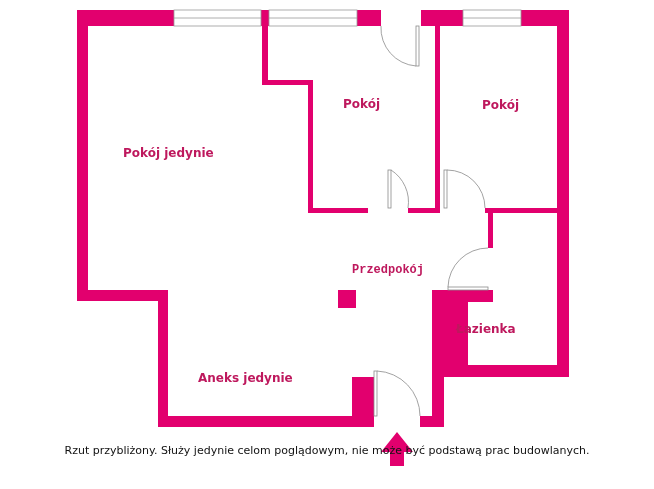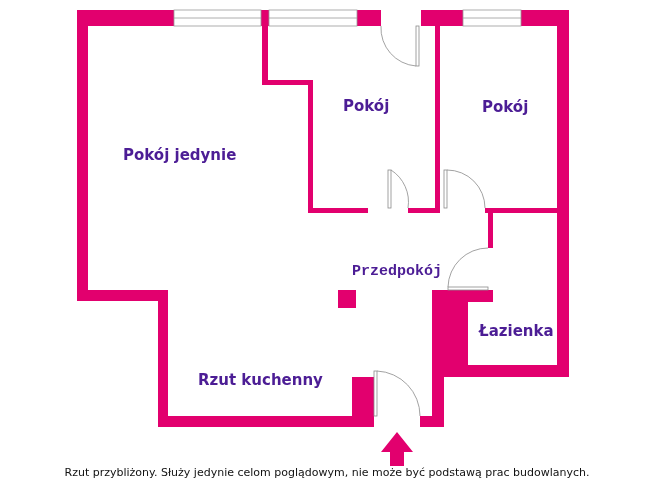--- a/index.html
+++ b/index.html
@@ -1,19 +1,19 @@
 <!DOCTYPE html>
 <html><head>
 <meta charset="utf-8">
 <style>
   html, body { margin: 0; padding: 0; background: #ffffff; }
   body { width: 654px; height: 489px; position: relative; overflow: hidden; font-family: "DejaVu Sans", sans-serif; }
   .plan { position: absolute; left: 0; top: 0; width: 654px; height: 489px; }
-  .label { position: absolute; font-family: "DejaVu Sans", sans-serif; font-weight: bold; font-size: 15px; color: #4c1d95; white-space: nowrap; }
-  .note { position: absolute; left: 0; width: 654px; top: 466px; text-align: center; font-family: "DejaVu Sans", sans-serif; font-size: 11px; color: #111111; }
+  .label { position: absolute; font-family: "DejaVu Sans", sans-serif; font-weight: bold; font-size: 12px; color: #be185d; white-space: nowrap; }
+  .note { position: absolute; left: 0; width: 654px; top: 444px; text-align: center; font-family: "DejaVu Sans", sans-serif; font-size: 11px; color: #111111; }
 </style>
 </head>
 <body>
 
 <svg class="plan" viewBox="0 0 654 489" xmlns="http://www.w3.org/2000/svg">
   <g fill="#E2006E">
 
     <rect x="77" y="10" width="97" height="16"></rect>
 
     <rect x="77" y="10" width="11" height="291"></rect>
@@ -86,16 +86,16 @@
 
   <g fill="#E2006E">
     <polygon points="397,432 381,452 390,452 390,466 404,466 404,452 413,452"></polygon>
   </g>
 </svg>
 
 <div class="label" style="left:123px; top:146px;">Pokój jedynie</div>
 <div class="label" style="left:343px; top:97px;">Pokój</div>
 <div class="label" style="left:482px; top:98px;">Pokój</div>
 <div class="label" style="left:352px; top:263px;font-family:Liberation Mono, monospace;">Przedpokój</div>
-<div class="label" style="left:479px; top:322px;">Łazienka</div>
-<div class="label" style="left:198px; top:371px;">Rzut kuchenny</div>
+<div class="label" style="left:456px; top:322px;">Łazienka</div>
+<div class="label" style="left:198px; top:371px;">Aneks jedynie</div>
 
 <div class="note">Rzut przybliżony. Służy jedynie celom poglądowym, nie może być podstawą prac budowlanych.</div>
 
 </body></html>

